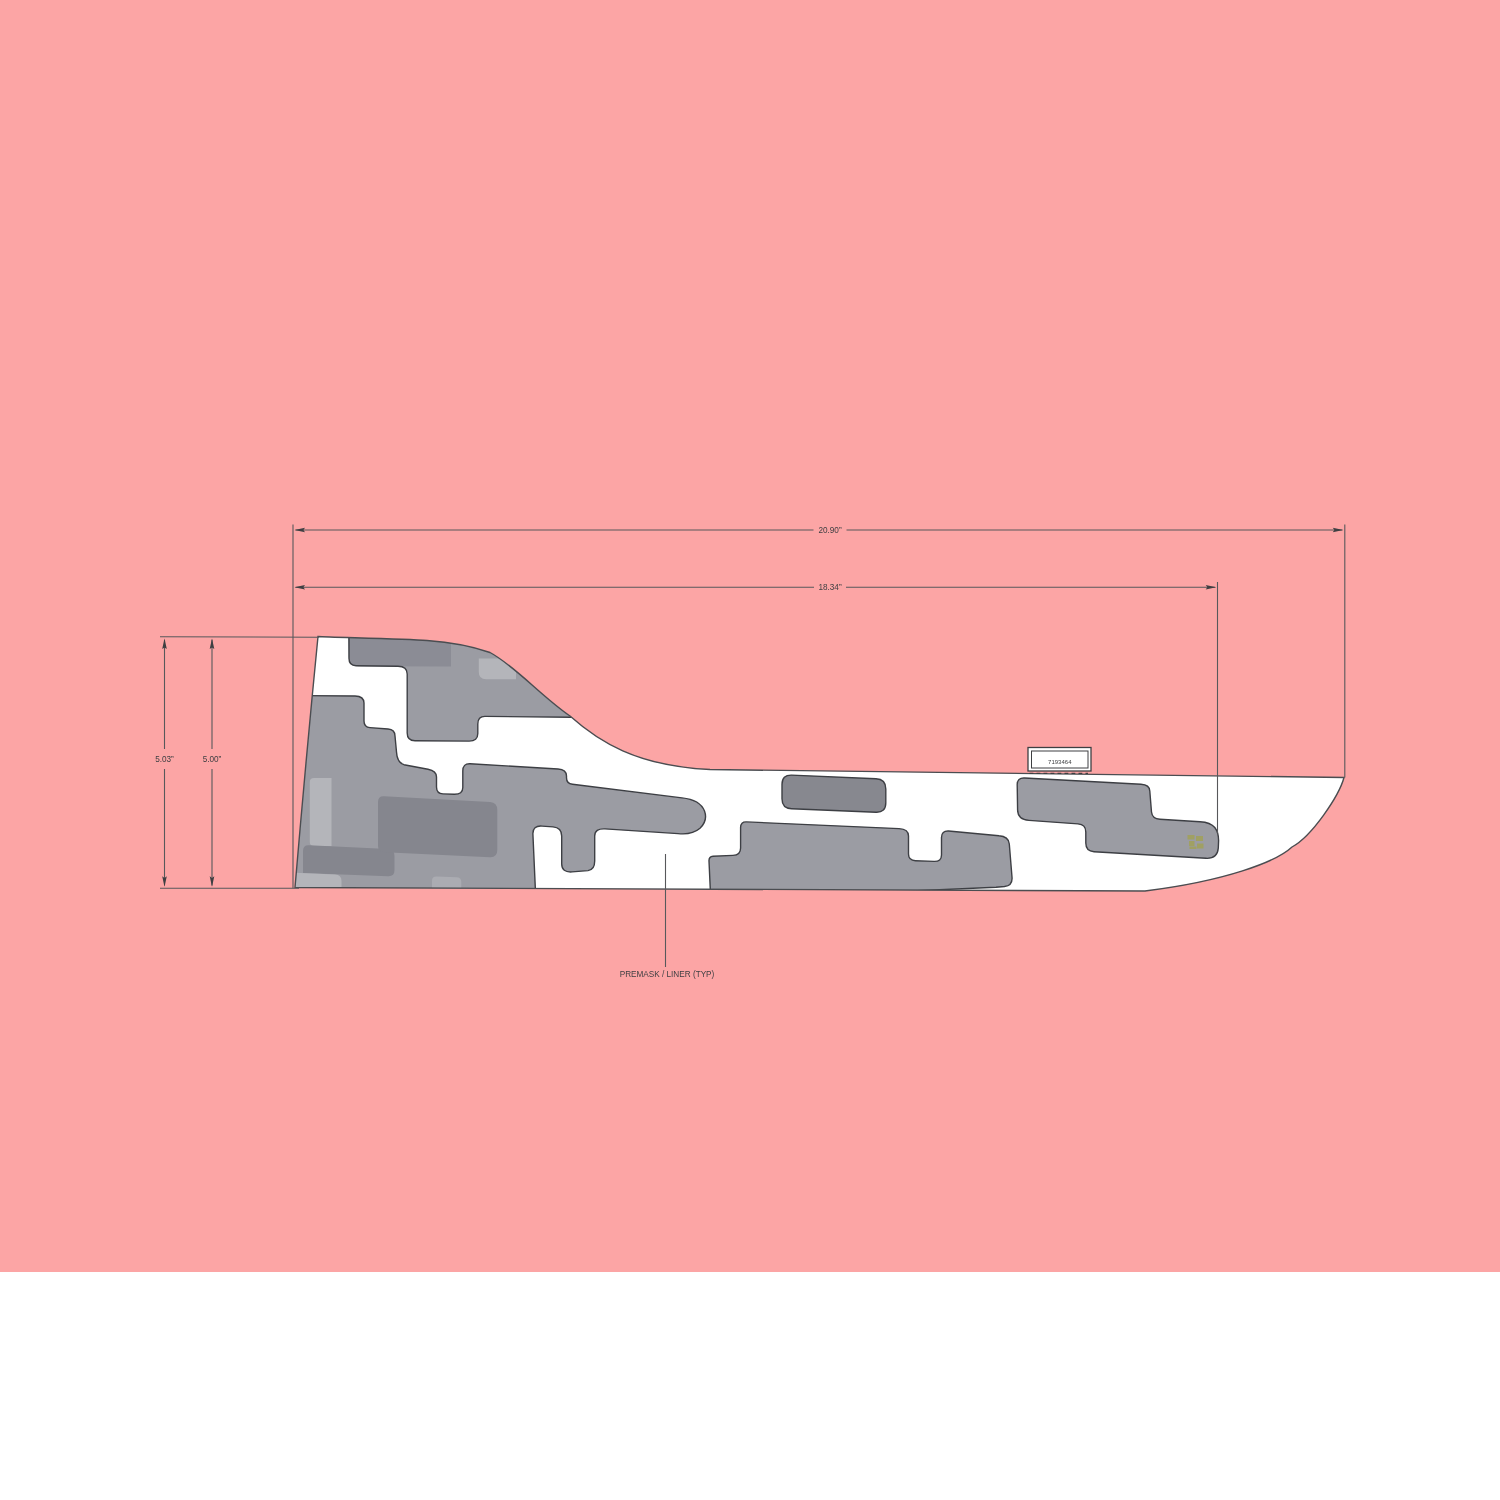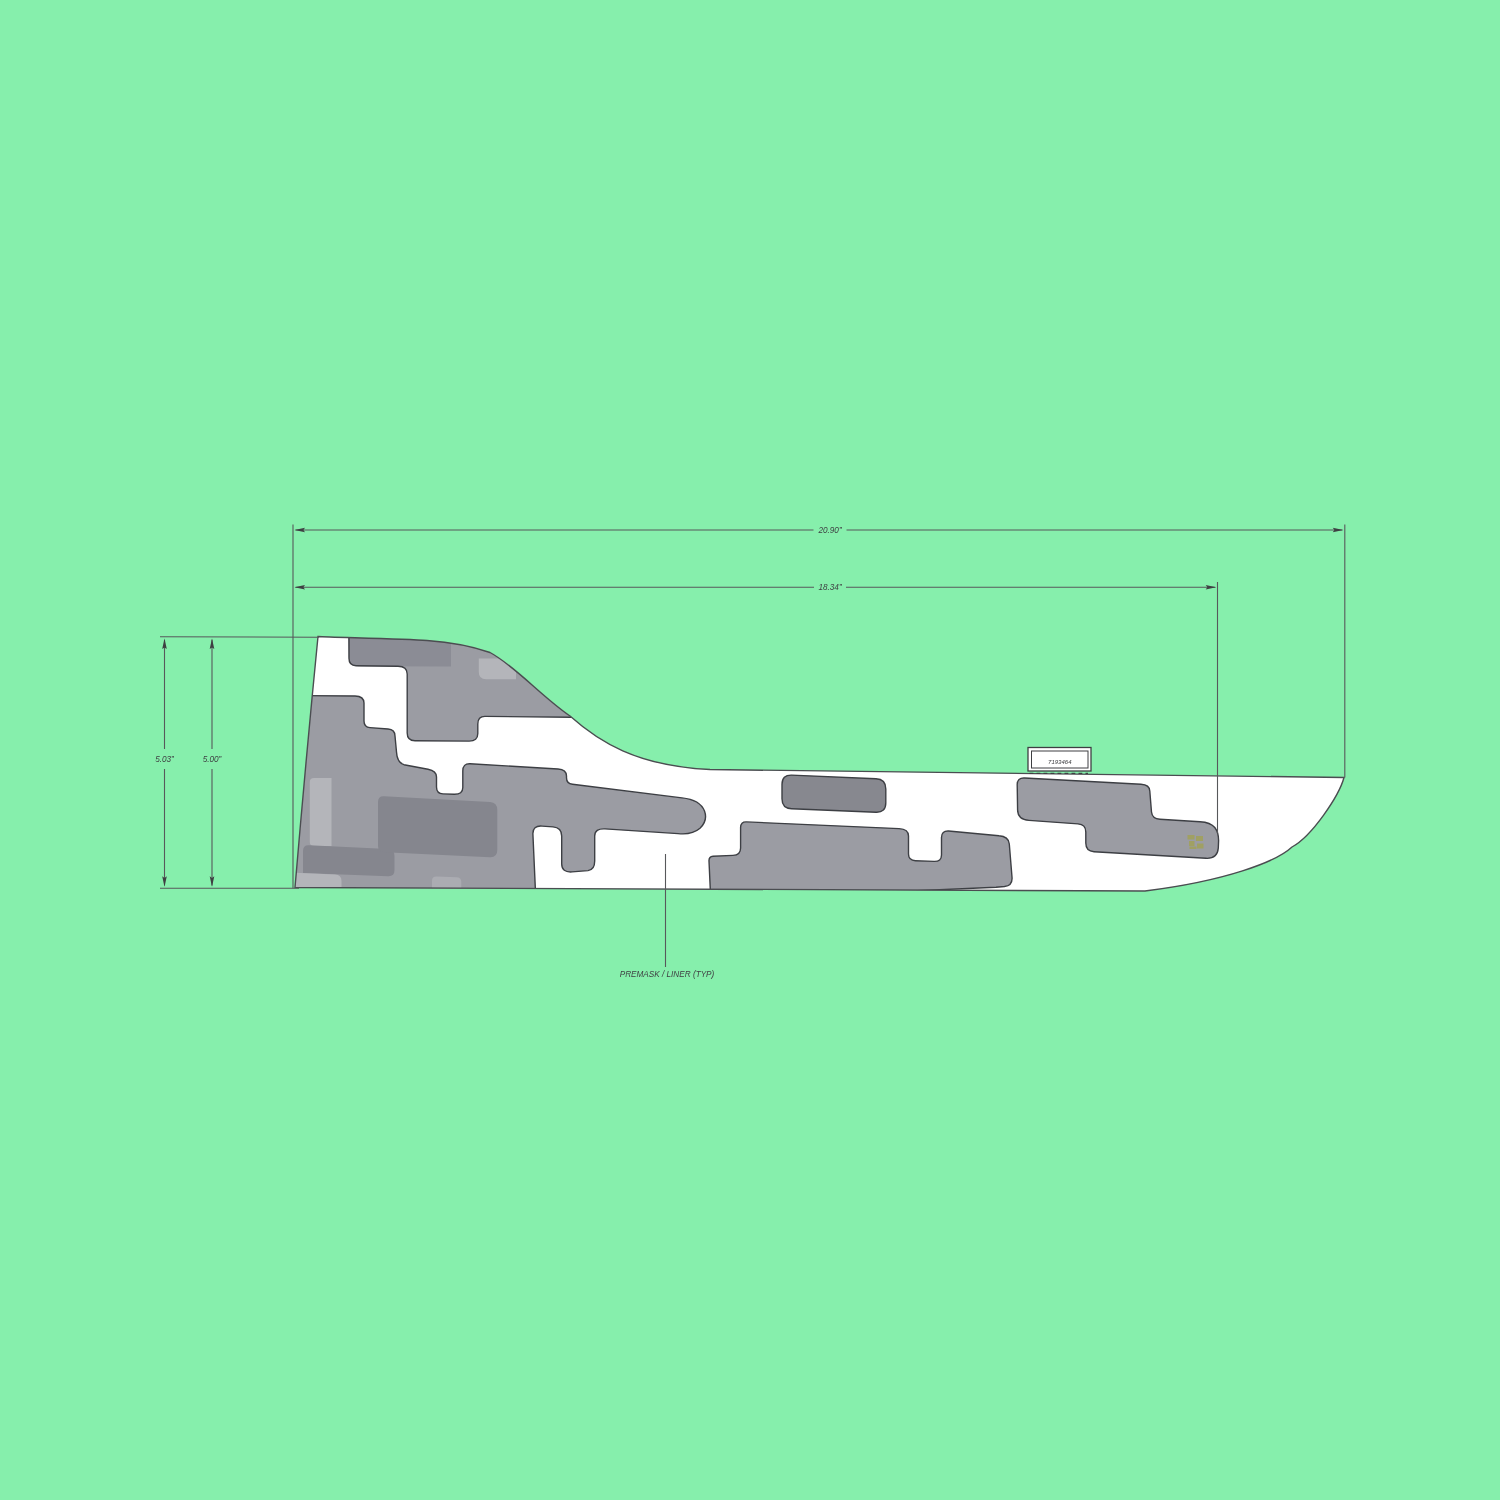--- a/index.html
+++ b/index.html
@@ -1,17 +1,17 @@
 <!DOCTYPE html>
 <html><head>
 <meta charset="utf-8">
 <style>
   html,body{margin:0;padding:0;background:#ffffff;}
-  .page{width:1500px;height:1500px;position:relative;background:#86efac;
-        font-family:"Liberation Sans", sans-serif;font-style:italic;}
+  .page{width:1500px;height:1272px;position:relative;background:#fca5a5;
+        font-family:"Liberation Sans", sans-serif;}
   svg{position:absolute;left:0;top:0;}
   text{font-family:"Liberation Sans", sans-serif;fill:#3e3f42;}
 </style>
 </head>
 <body>
 <div class="page">
 <svg width="1500" height="1500" viewBox="0 0 1500 1500">
   <defs>
 
     <clipPath id="panelclip">

